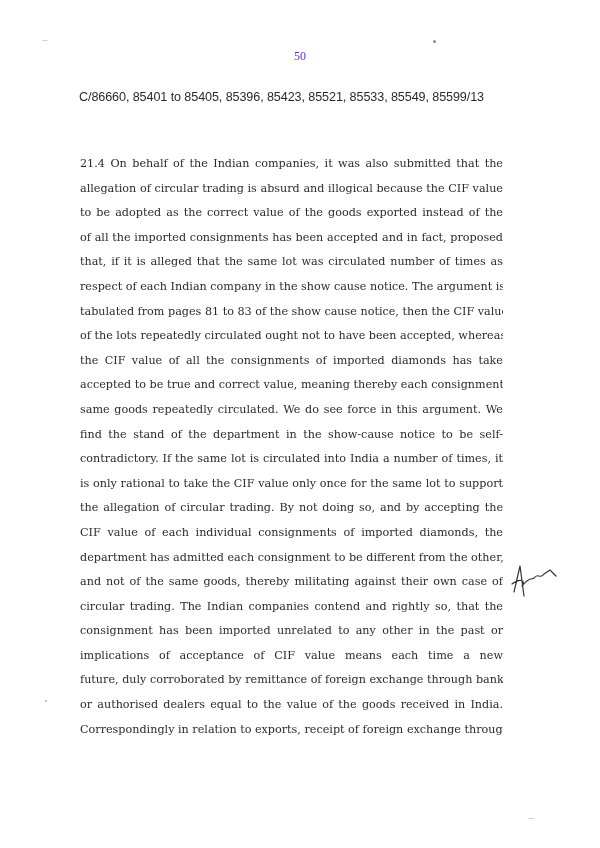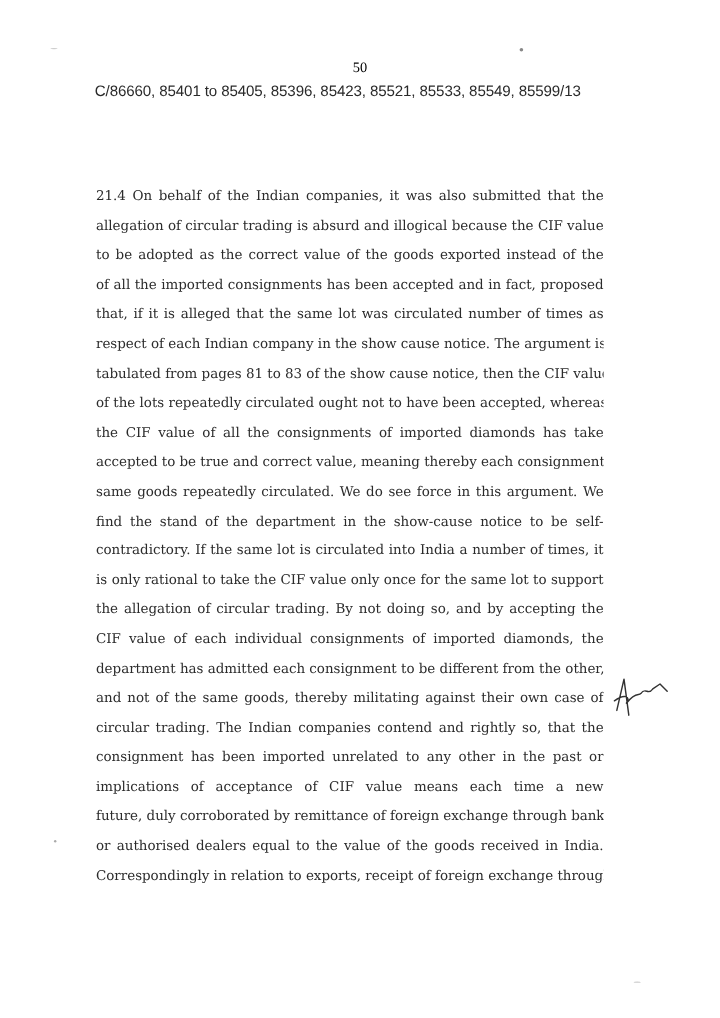--- a/index.html
+++ b/index.html
@@ -1,22 +1,22 @@
 <!DOCTYPE html>
 <html><head>
   <meta charset="utf-8">
   <style>
     html, body { margin: 0; padding: 0; background: #ffffff; }
     body { width: 600px; height: 848px; position: relative; overflow: hidden; color: #222; }
     .page-number {
       position: absolute; left: 0; width: 600px; top: 49px; text-align: center;
-      font-family: "Liberation Serif", "DejaVu Serif", serif; font-size: 12px; color: #000000;
+      font-family: "Liberation Serif", "DejaVu Serif", serif; font-size: 12px; color: #6d28d9;
     }
     .case-ref {
-      position: absolute; left: 79px; top: 69px; width: 430px; white-space: nowrap;
+      position: absolute; left: 79px; top: 90px; width: 430px; white-space: nowrap;
       font-family: "Liberation Sans", "DejaVu Sans", sans-serif; font-size: 12.6px; color: #2a2a2a;
       letter-spacing: -0.1px;
     }
     .body-text {
       position: absolute; left: 80px; top: 118px; width: 423px;
       font-family: "DejaVu Serif", "Liberation Serif", serif; font-size: 11.2px; line-height: 24.6px;
       color: #2b2b2b;
       margin-top: 34px;
     }
     .line {

